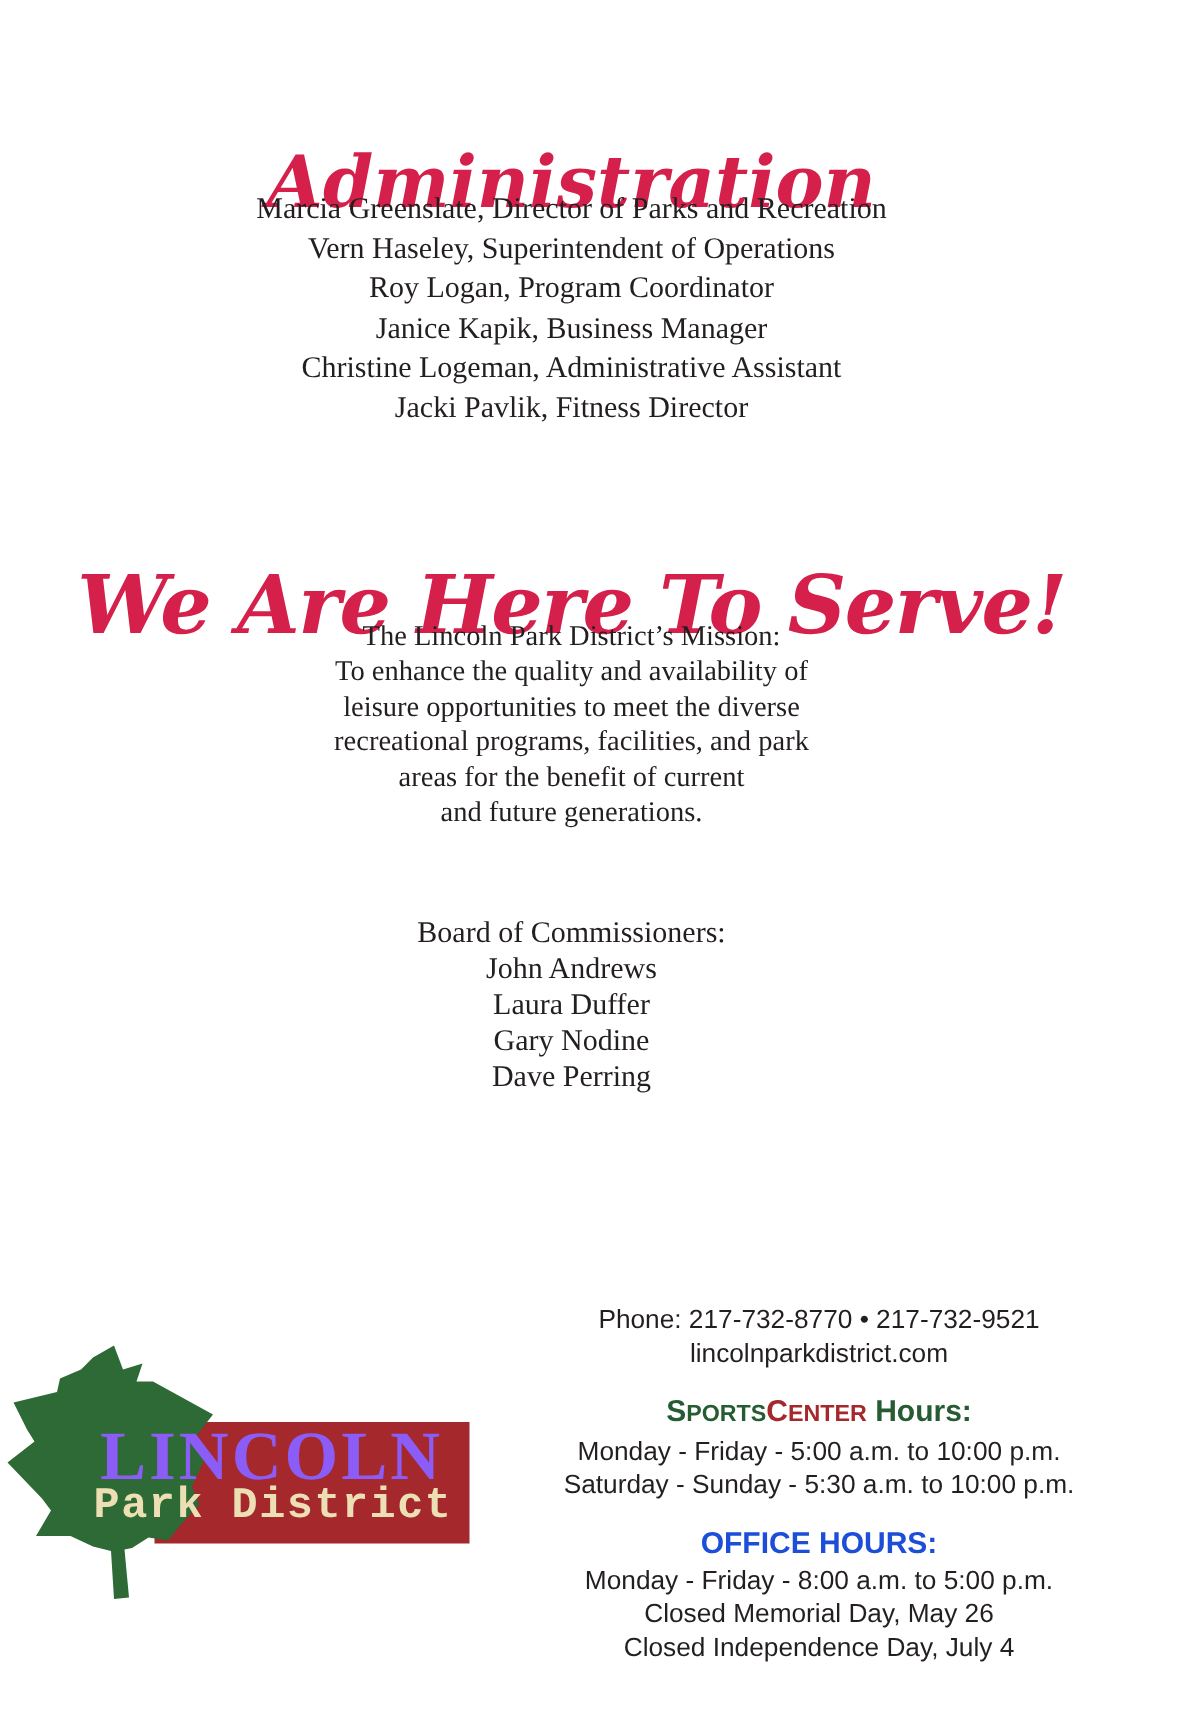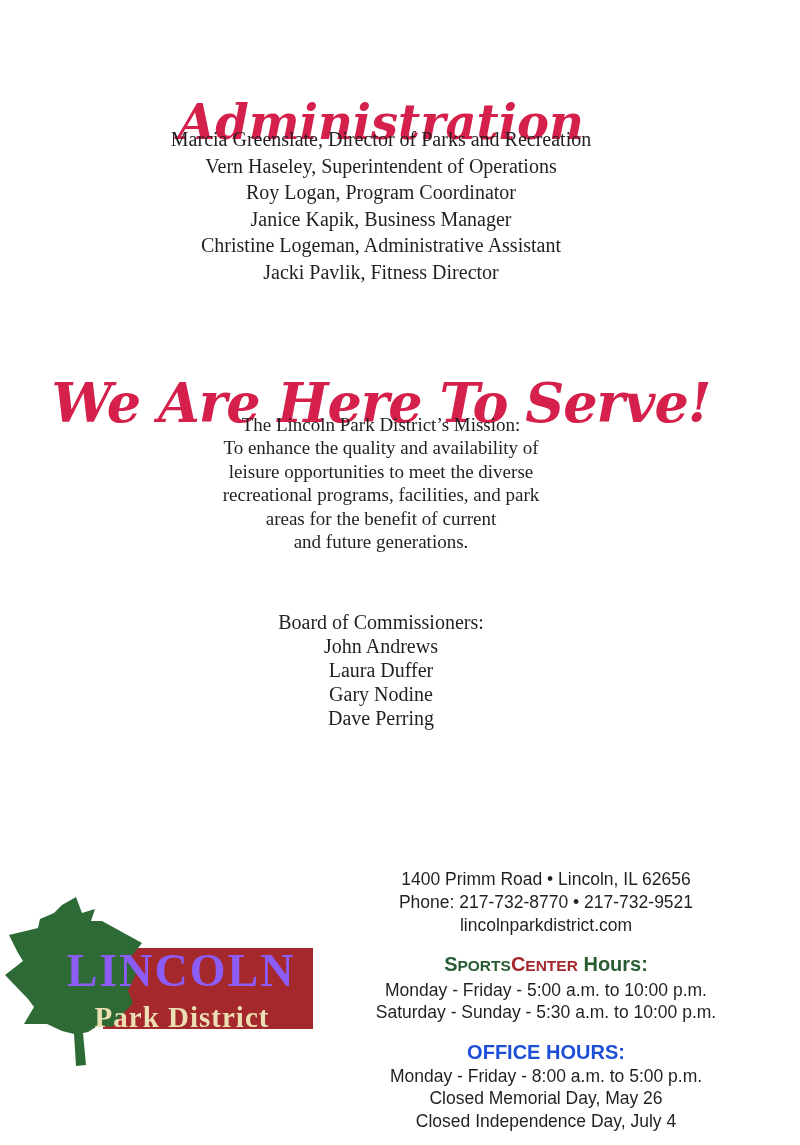--- a/index.html
+++ b/index.html
@@ -29,22 +29,22 @@
   .logo{position:absolute;left:0;top:885px;width:340px;height:215px;}
   .logo-box{position:absolute;left:103px;top:63px;width:210px;height:81px;background:#a4282c;}
   .logo-leaf{position:absolute;left:2px;top:6px;width:156px;height:180px;}
   .logo-line1{
     position:absolute;left:56px;top:62px;width:250px;
     font-family:"Liberation Serif", serif;font-weight:700;
     font-size:46px;line-height:1.05;letter-spacing:2px;
     color:#8b5cf6;text-align:center;white-space:nowrap;
   }
   .logo-line2{
-    position:absolute;left:58px;top:117px;width:248px;
-    font-family:Liberation Serif, serif;font-weight:700;
+    position:absolute;left:58px;top:104px;width:248px;
+    font-family:Liberation Mono, monospace;font-weight:700;
     font-size:29px;line-height:1.05;letter-spacing:1px;
     color:#ecdfb4;text-align:center;white-space:nowrap;
   }
   
   .contact-col{
     position:absolute;left:330px;top:868px;width:432px;
     font-family:"Liberation Sans", sans-serif;
     font-size:17.5px;line-height:23px;
     text-align:center;color:#231f20;
   }
@@ -99,21 +99,20 @@
       <path d="M74,6 L80,22 L93,18 L89,30 L100,30 L140,52 L129,66 L136,78 L126,100
            L131,112 L118,126 L110,136 L97,134 L86,141 L81,142 L84,174 L74,175
            L72,143 L60,140 L45,133 L22,133 L32,116 L26,108 L3,84 L21,70 L16,62
            L7,44 L36,37 L38,28 L52,22 L60,14 Z" fill="#2d6a35"></path>
     </svg>
     <div class="logo-line1">LINCOLN</div>
     <div class="logo-line2">Park District</div>
   </div>
 
   <div class="contact-col">
-    <div>1400 Primm Road • Lincoln, IL 62656</div>
     <div>Phone: 217-732-8770 • 217-732-9521</div>
     <div>lincolnparkdistrict.com</div>
 
     <div class="hours-block">
       <div class="sc-heading">
         <span class="sc-big sc-green">S</span><span class="sc-small sc-green">PORTS</span><span class="sc-big sc-red">C</span><span class="sc-small sc-red">ENTER</span><span class="sc-big sc-green"> Hours:</span>
       </div>
       <div class="hours-line">Monday - Friday - 5:00 a.m. to 10:00 p.m.</div>
       <div class="hours-line">Saturday - Sunday - 5:30 a.m. to 10:00 p.m.</div>
     </div>

